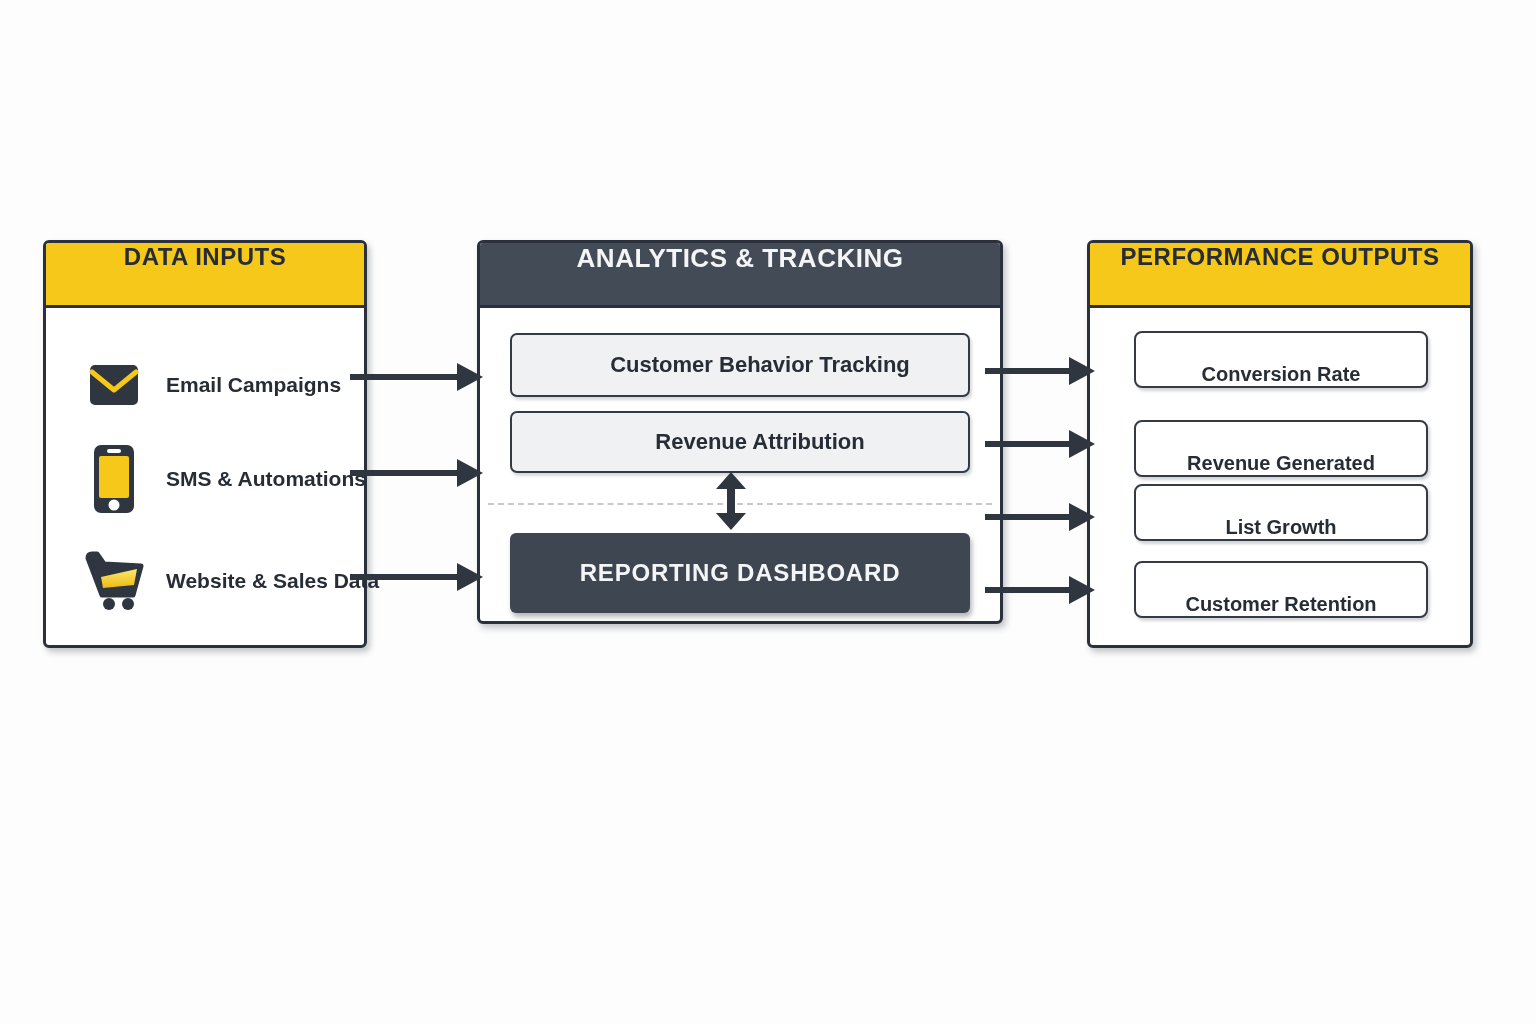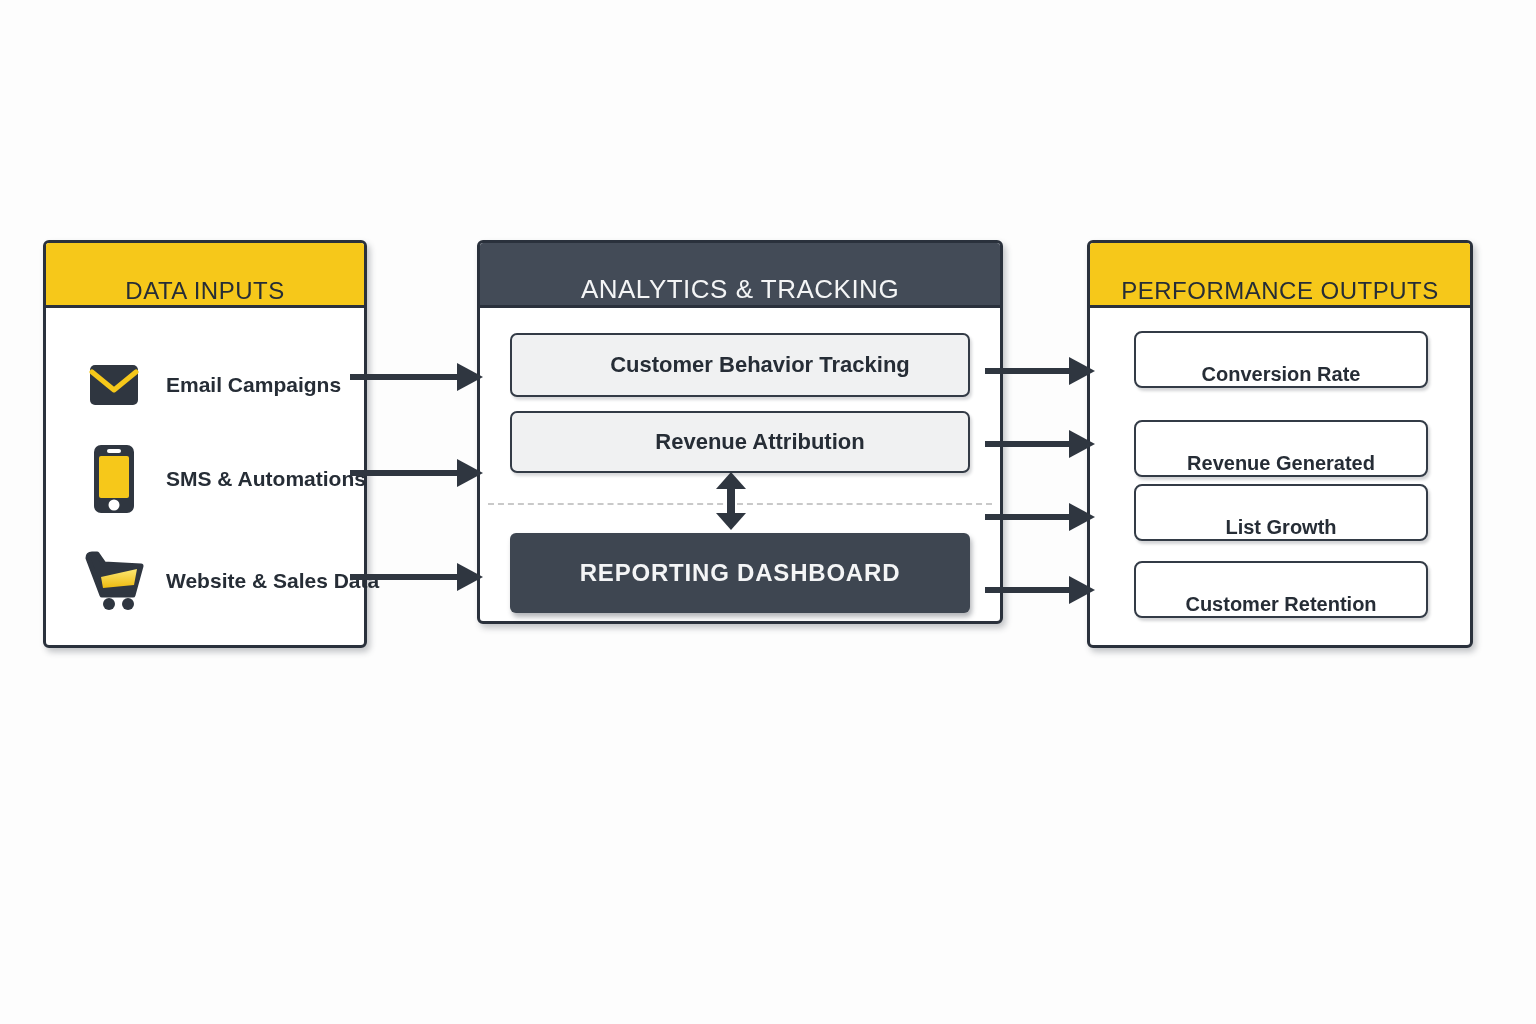--- a/index.html
+++ b/index.html
@@ -14,24 +14,24 @@
   .panel{
     position:absolute;
     background:#ffffff;
     border:3px solid #2a313c;
     border-radius:6px;
     box-shadow:3px 4px 6px rgba(40,46,56,0.28);
     box-sizing:border-box;
   }
   .panel-header{
     position:absolute;left:0;right:0;top:0;height:62px;
-    display:flex;align-items:flex-end;justify-content:center;
+    display:flex;align-items:flex-start;justify-content:center;
     border-bottom:3px solid #2a313c;
     border-radius:3px 3px 0 0;
-    font-weight:normal;font-size:24px;letter-spacing:0.5px;
+    font-weight:bold;font-size:24px;letter-spacing:0.5px;
   }
   .header-yellow{background:#f6c81a;color:#262d36;}
   .header-slate{background:#434b57;color:#f4f5f6;font-size:26px;}
   
   .input-row{
     position:absolute;left:36px;right:8px;height:84px;
     display:flex;align-items:center;gap:20px;
   }
   .icon-wrap{width:64px;display:flex;align-items:center;justify-content:center;flex:0 0 64px;}
   .input-label{font-weight:bold;font-size:21px;color:#262d36;white-space:nowrap;}

